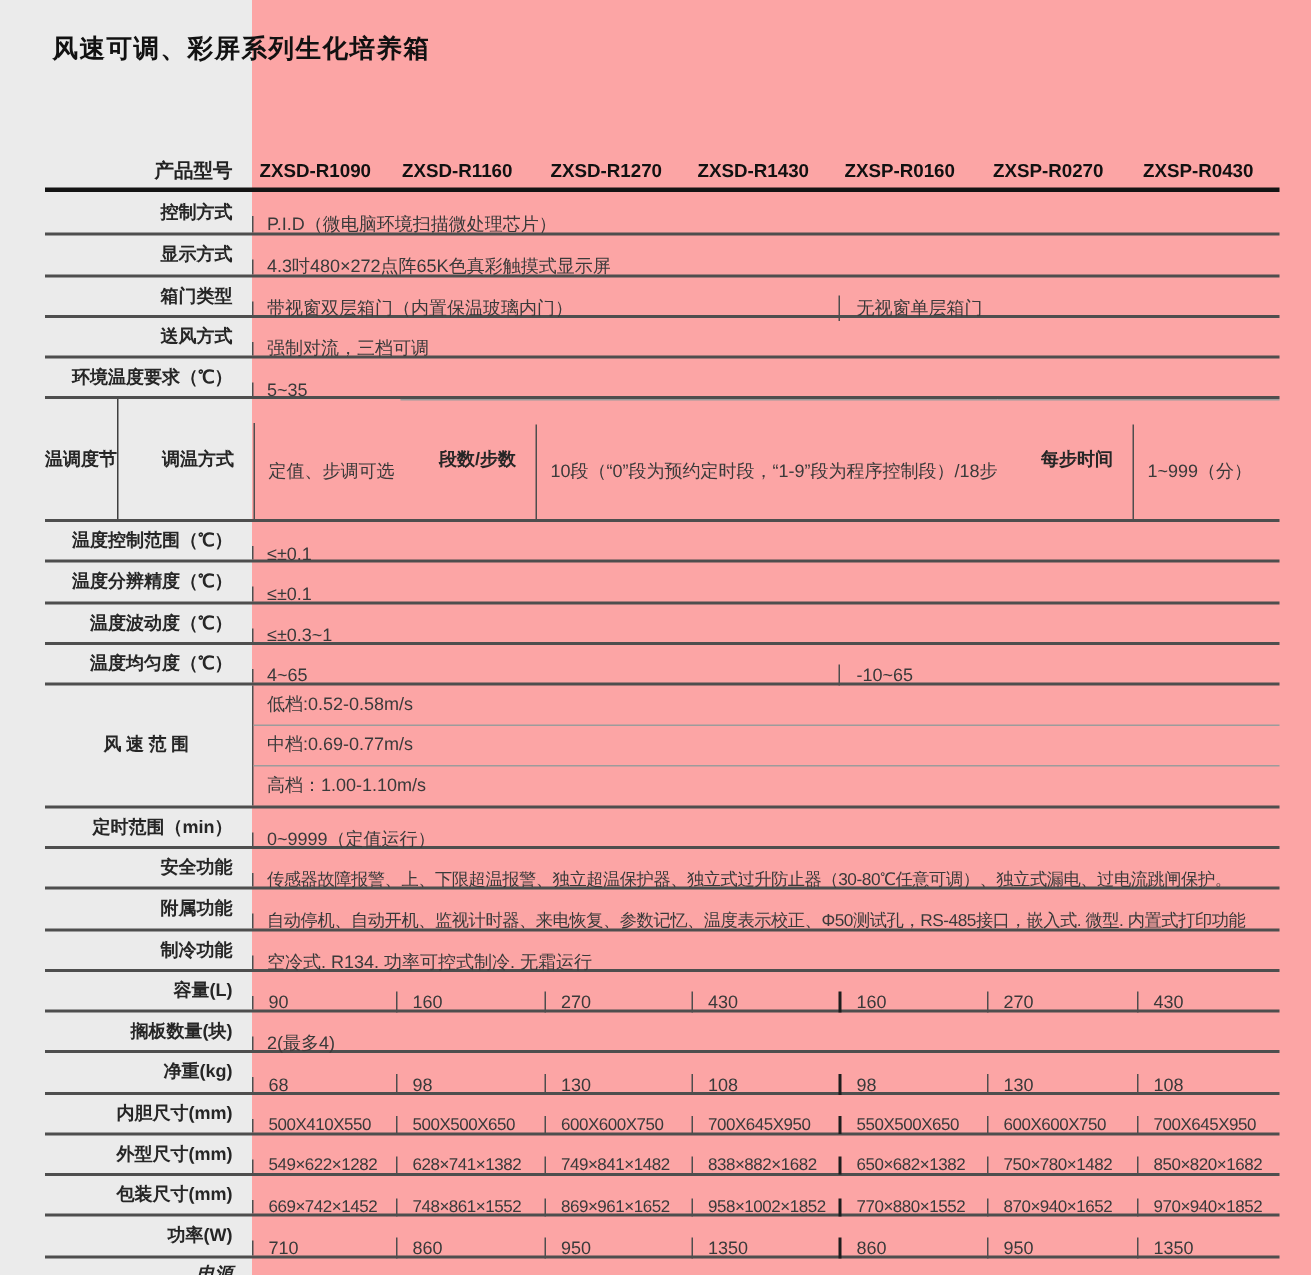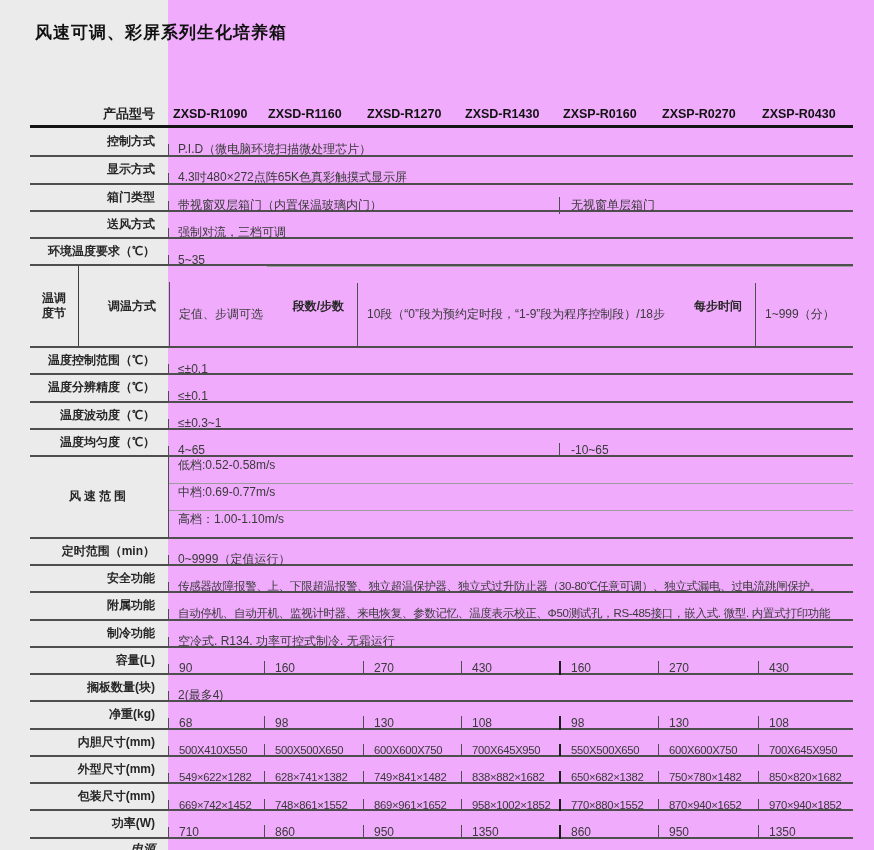--- a/index.html
+++ b/index.html
@@ -1,16 +1,16 @@
 <!DOCTYPE html>
 <html><head>
 <meta charset="utf-8">
 <style>
   html,body{margin:0;padding:0;background:#fff;}
-  .page{position:relative;width:874px;height:850px;background:#f0abfc;overflow:hidden;
+  .page{position:relative;width:874px;height:850px;background:#fca5a5;overflow:hidden;
         font-family:"Liberation Sans", sans-serif;}
   .gray-strip{position:absolute;left:0;top:0;width:168px;height:850px;background:#ebebeb;}
   .title{position:absolute;left:35px;top:21px;font-size:17px;font-weight:bold;color:#111;
          letter-spacing:1px;white-space:nowrap;}
   .spec-table{position:absolute;left:30px;top:74px;width:823px;
               --rh:27.25px;--lbl:138px;
               --rule-dark:#4e4e4e;--rule-black:#141414;--rule-light:#9c9c9c;}
   .hrow{display:flex;align-items:center;height:23px;border-bottom:3px solid var(--rule-black);margin-top:28px;}
   .hlabel{width:var(--lbl);box-sizing:border-box;text-align:right;padding-right:13px;
           font-size:13px;font-weight:bold;color:#222;flex:none;}
@@ -37,31 +37,31 @@
        border-left:1px solid var(--rule-dark);white-space:nowrap;}
   .col.c1{border-left:none;width:95px;}
   .col.c2{width:99px;}.col.c3{width:98px;}.col.c4{width:98px;}
   .col.c5{width:99px;border-left:2px solid #1d1d1d;}
   .col.c6{width:100px;}.col.c7{width:96px;padding-right:2px;}
   .dim{font-size:11.3px;letter-spacing:-0.3px;}
   
   .grow{display:flex;align-items:stretch;border-top:2px solid var(--rule-dark);box-sizing:border-box;
         font-size:12px;color:#3a3a3a;}
   .grow.h3{height:calc(var(--rh) * 3);}
-  .group-label{width:48px;flex:none;display:flex;flex-direction:column;align-items:center;
+  .group-label{width:48px;flex:none;display:flex;align-items:center;
                justify-content:center;font-weight:bold;color:#262626;line-height:15px;}
   .group-body{flex:1;display:flex;border-left:1px solid #3f3f3f;min-width:0;}
   .gsub{flex:1;display:flex;align-items:stretch;border-top:1px solid var(--rule-light);box-sizing:border-box;}
   .gsub.first{border-top:none;}
   .sub-label{width:90px;flex:none;box-sizing:border-box;display:flex;align-items:center;
              justify-content:flex-end;padding-right:13px;font-weight:bold;color:#262626;}
   .wind-label{width:var(--lbl);flex:none;display:flex;align-items:center;justify-content:center;
               font-weight:bold;color:#262626;letter-spacing:3px;}
   .wind-body{flex:1;display:flex;flex-direction:column;border-left:1px solid var(--rule-dark);min-width:0;}
-  .wsub{flex:1;display:flex;padding-left:9px;border-top:1px solid var(--rule-light);
+  .wsub{flex:1;display:flex;align-items:center;padding-left:9px;border-top:1px solid var(--rule-light);
         box-sizing:border-box;}
   .wsub.first{border-top:none;}
 </style>
 </head>
 <body>
 
 <div class="page">
   <div class="gray-strip"></div>
   <div class="title">风速可调、彩屏系列生化培养箱</div>
 

